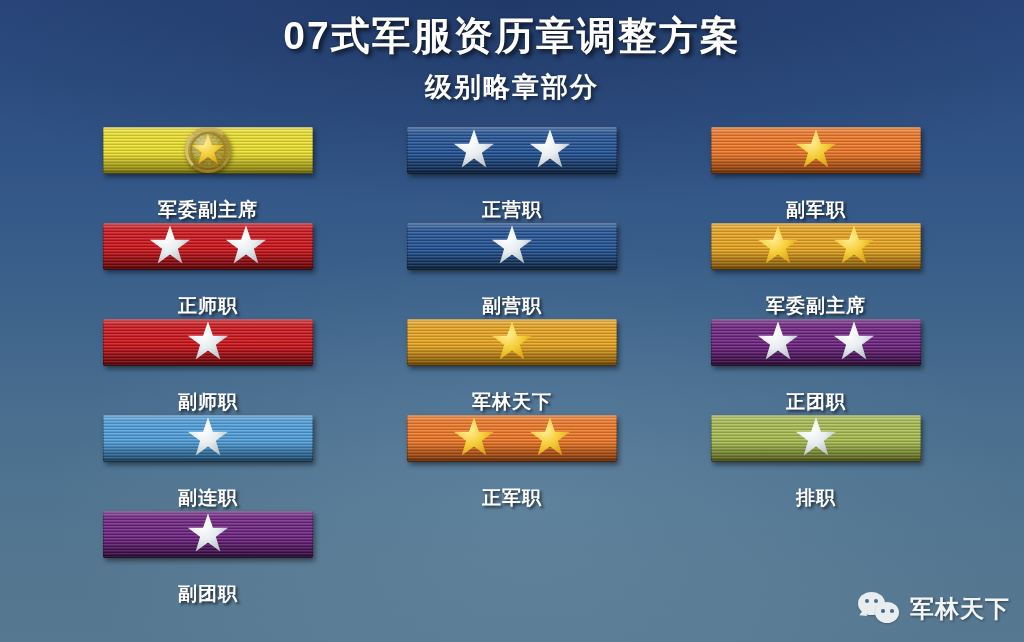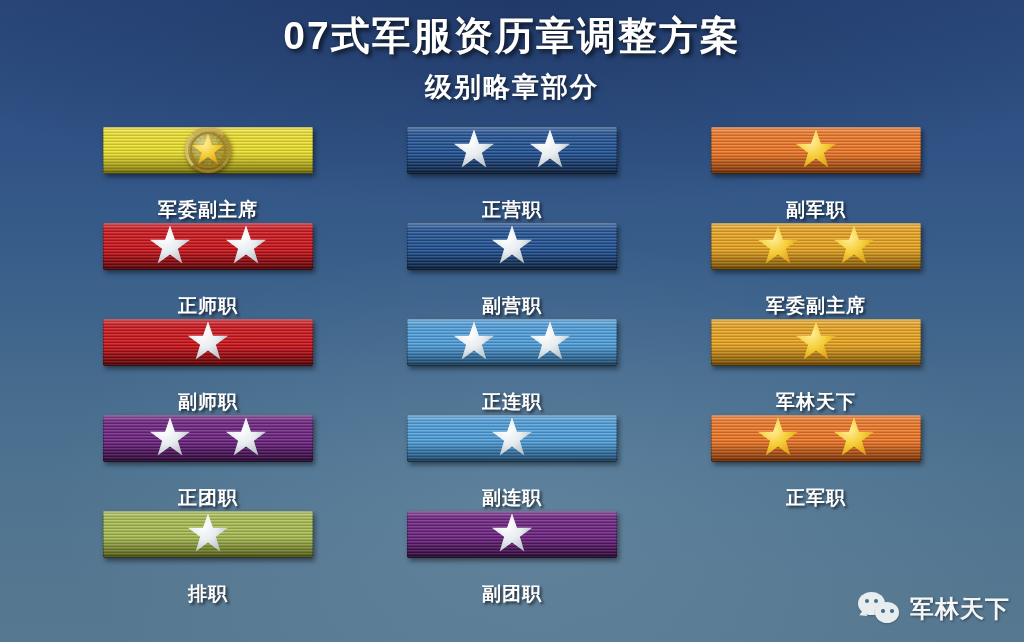--- a/index.html
+++ b/index.html
@@ -330,31 +330,20 @@
         <div class="ribbon" style="background: linear-gradient(rgb(204, 15, 22) 0%, rgb(204, 15, 22) 62%, rgb(151, 5, 12) 100%);">
           <div class="weave"></div>
           <div class="edge"></div>
           <div class="devices">
             <span class="star silver"></span>
           </div>
         </div>
         <div class="label">副师职</div>
       </div>
       <div class="cell">
-        <div class="ribbon" style="background: linear-gradient(rgb(76, 157, 219) 0%, rgb(76, 157, 219) 62%, rgb(44, 116, 174) 100%);">
-          <div class="weave"></div>
-          <div class="edge"></div>
-          <div class="devices">
-            <span class="star silver"></span>
-            <span class="star silver"></span>
-          </div>
-        </div>
-        <div class="label">正连职</div>
-      </div>
-      <div class="cell">
         <div class="ribbon" style="background: linear-gradient(rgb(233, 164, 28) 0%, rgb(233, 164, 28) 62%, rgb(191, 127, 8) 100%);">
           <div class="weave"></div>
           <div class="edge"></div>
           <div class="devices">
             <span class="star gold"></span>
           </div>
         </div>
         <div class="label">军林天下</div>
       </div>
       <div class="cell">

